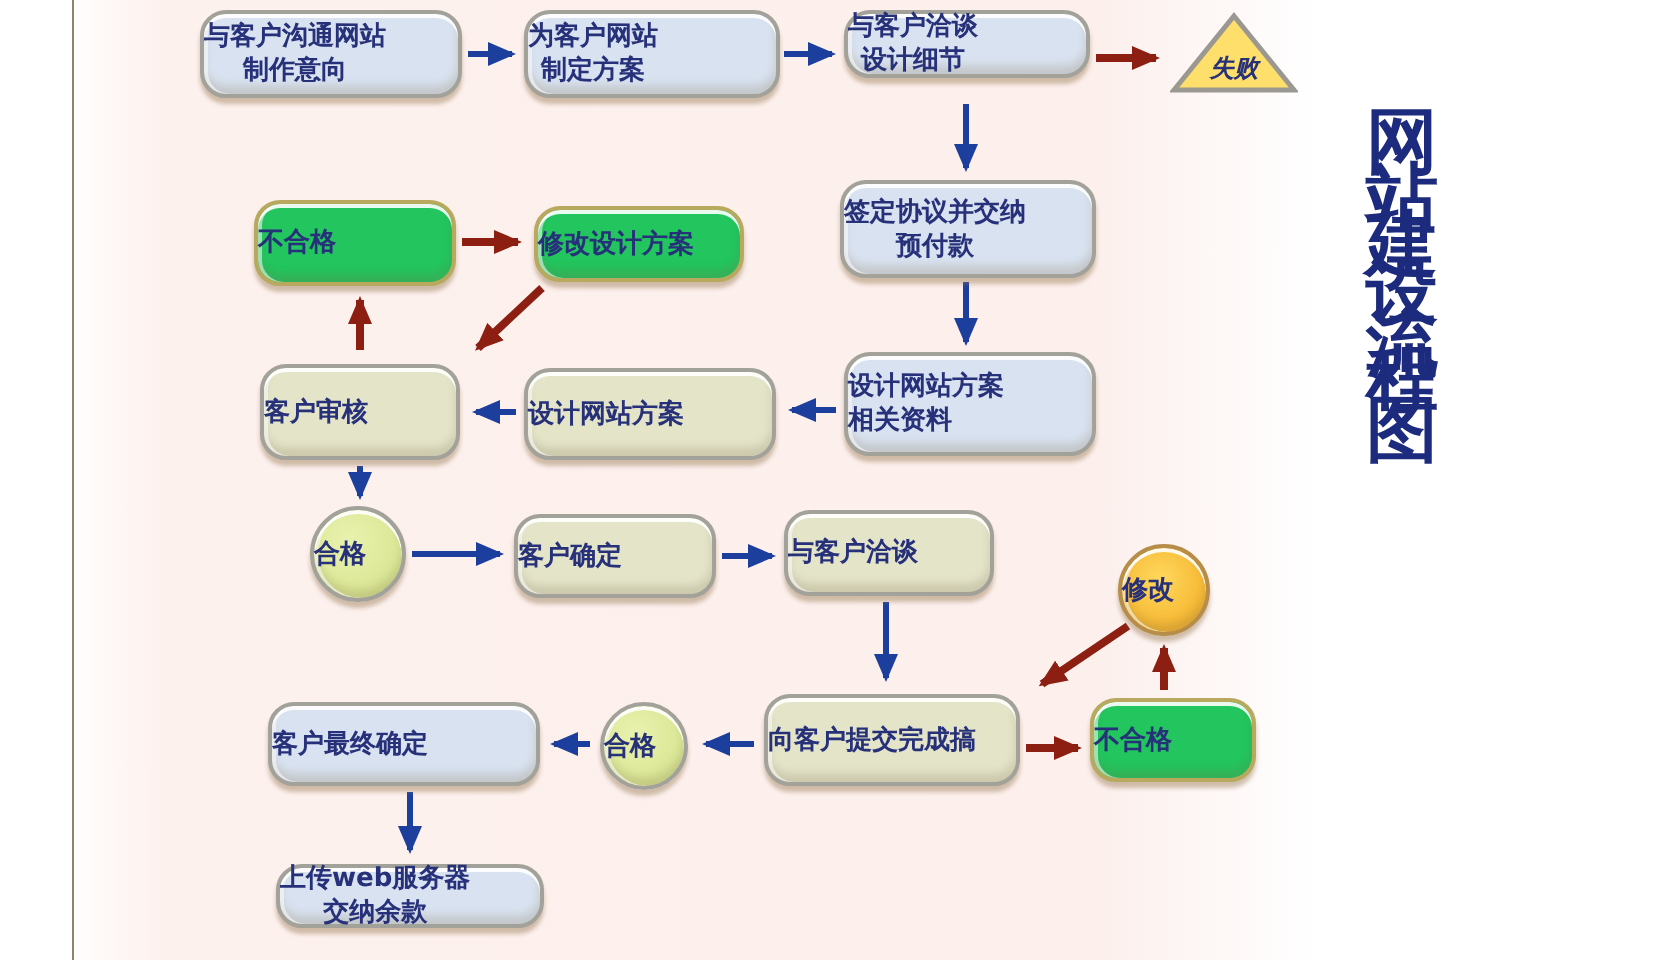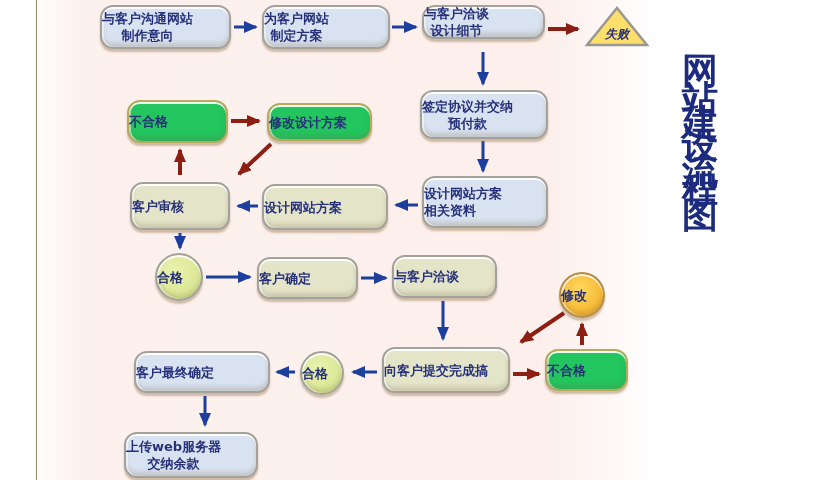--- a/index.html
+++ b/index.html
@@ -130,19 +130,19 @@
   <div class="node circle green" style="left:300px;top:351px;width:44px;height:44px">
     <span class="label">合格</span>
   </div>
   <div class="node beige" style="left:382px;top:347px;width:128px;height:46px">
     <span class="label">向客户提交完成搞</span>
   </div>
   <div class="node yellow" style="left:545px;top:349px;width:83px;height:42px">
     <span class="label">不合格</span>
   </div>
 
-  <div class="node blue" style="left:124px;top:432px;width:134px;height:46px">
+  <div class="node blue" style="left:138px;top:432px;width:134px;height:32px">
     <span class="label">上传web服务器
 交纳余款</span>
   </div>
 
   <div id="v-title">网站建设流程图</div>
 </div>
 
 </body></html>

